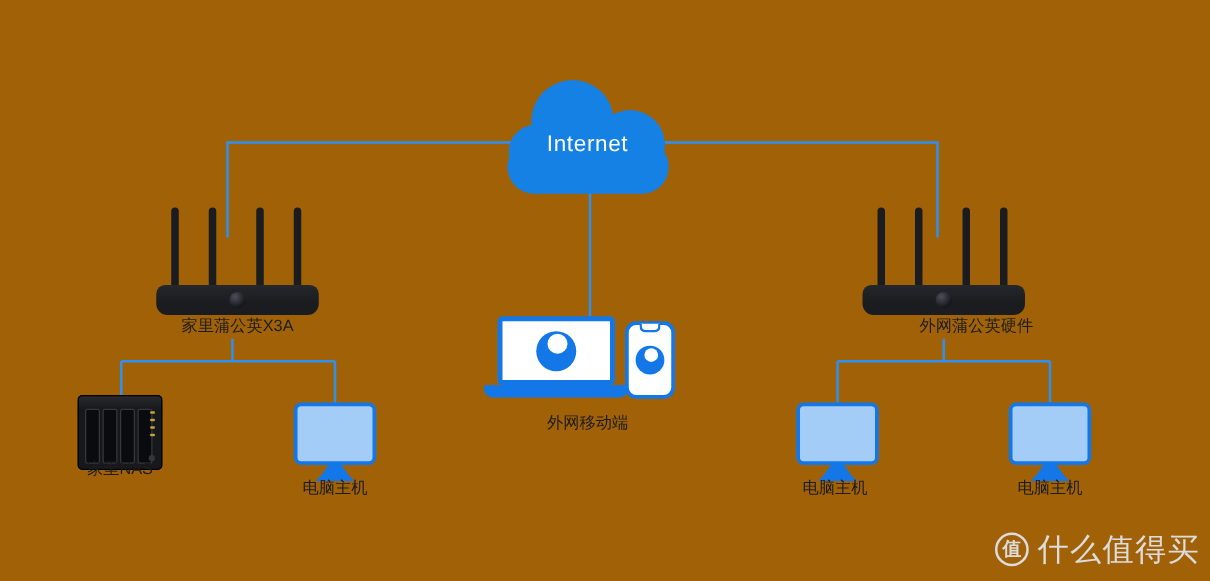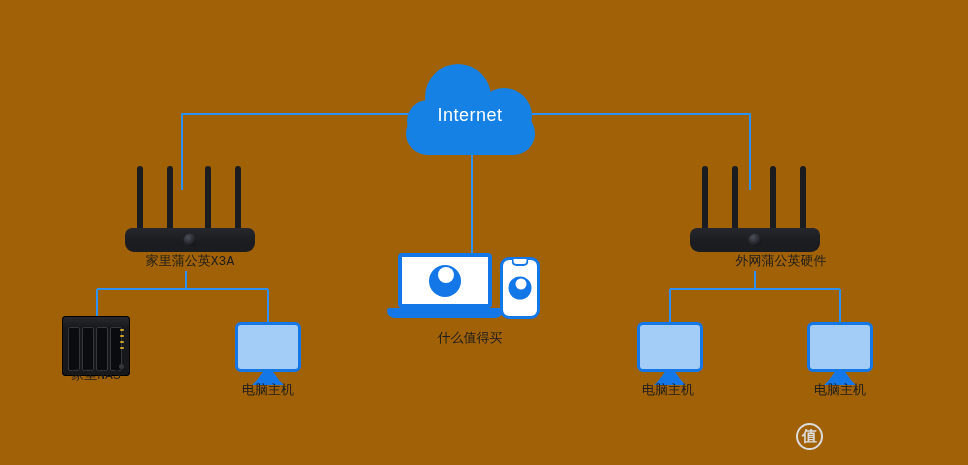--- a/index.html
+++ b/index.html
@@ -83,21 +83,21 @@
   .pgy-logo{position:relative;background:var(--device-blue,#1377e8);border-radius:50%;}
   .pgy-logo::after{
     content:"";position:absolute;width:50%;height:50%;background:#fff;
     border-radius:50%;top:7%;left:29%;
   }
   .lap-logo{position:absolute;left:50%;top:50%;transform:translate(-50%,-50%);width:32px;height:32px;}
   .phone-logo{position:absolute;left:50%;top:50%;transform:translate(-50%,-50%);width:23px;height:23px;}
   
   .node-label{
     position:absolute;transform:translateX(-50%);white-space:nowrap;
-    font-size:13px;color:#1c1c1c;font-family:Liberation Mono, monospace;
+    font-size:13px;color:#1c1c1c;
   }
   
   .watermark{
     position:absolute;left:796px;top:423px;display:flex;align-items:center;gap:7px;
     color:#dcdcdc;user-select:none;
   }
   .wm-logo{
     width:27px;height:27px;box-sizing:border-box;border:2.5px solid #dcdcdc;
     border-radius:50%;display:flex;align-items:center;justify-content:center;
     font-size:15px;font-weight:bold;
@@ -177,33 +177,34 @@
   <div class="laptop">
     <div class="lap-screen">
       <div class="pgy-logo lap-logo"></div>
     </div>
     <div class="lap-base"></div>
   </div>
   <div class="phone">
     <div class="phone-notch"></div>
     <div class="pgy-logo phone-logo"></div>
   </div>
-  <div class="node-label" style="left:470px;top:329px">什么值得买</div>
+  <div class="node-label" style="left:470px;top:329px">外网移动端</div>
 
   <div class="monitor" style="left:637px;top:322px">
     <div class="screen"></div>
     <div class="stand"></div>
   </div>
   <div class="node-label" style="left:668px;top:381px">电脑主机</div>
 
   <div class="monitor" style="left:807px;top:322px">
     <div class="screen"></div>
     <div class="stand"></div>
   </div>
   <div class="node-label" style="left:840px;top:381px">电脑主机</div>
 
   <div class="watermark">
     <div class="wm-logo">
       <span>值</span>
     </div>
+    <div class="wm-text">什么值得买</div>
   </div>
 
 </div>
 
 </body></html>

